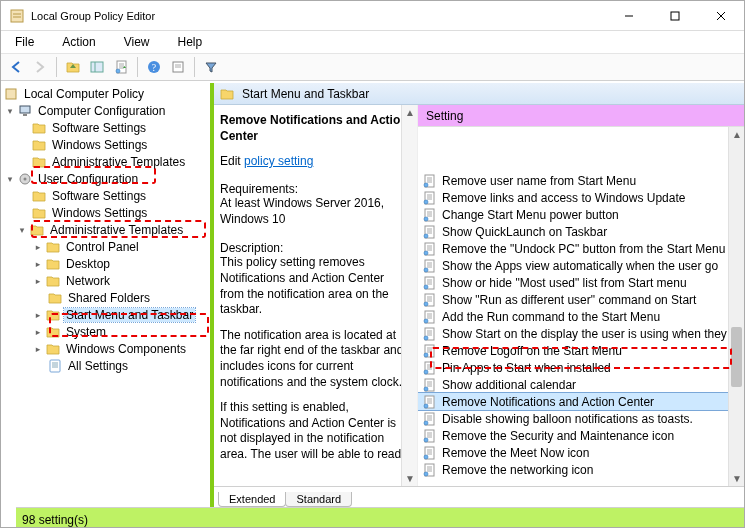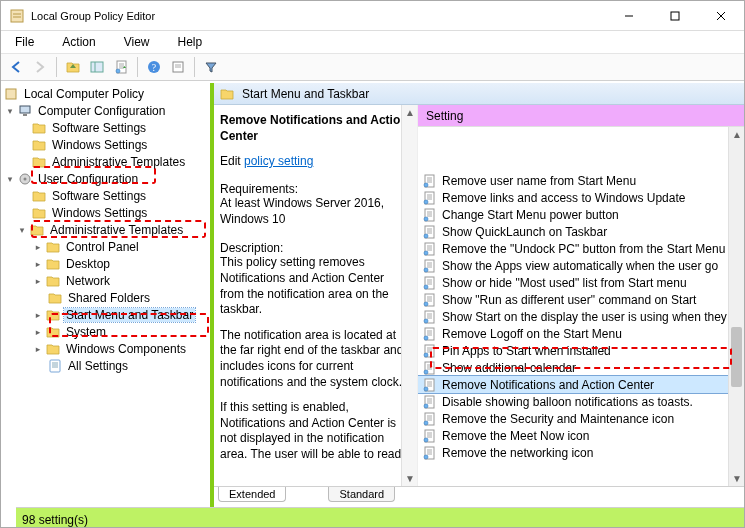--- a/index.html
+++ b/index.html
@@ -60,21 +60,21 @@
   .detail-right { flex: 1; overflow: hidden; position: relative;}
   .col-header { height: 22px; border-bottom: 1px solid #e0e0e0; display:flex; align-items:center; padding-left: 8px; background:#f0abfc;}
   .setting-list { position:absolute; top:22px; bottom:0; left:0; right:16px; overflow:hidden;margin-top:45px;}
   .setting-row { height: 17px; display:flex; align-items:center; padding-left: 4px; white-space:nowrap; overflow:hidden;}
   .setting-row.selected { background:#cde8ff; outline:1px solid #7aa7d8;}
   .setting-row .doc-icon{ width:16px; height:14px; margin-right:4px; display:inline-flex; align-items:center;}
   .vscroll { position:absolute; right:0; top:22px; bottom:0; width:16px; background:#f0f0f0; border-left:1px solid #e0e0e0;}
   .vscroll .thumb{ position:absolute; left:2px; right:2px; top:200px; height:60px; background:#c2c2c2; border-radius:2px;}
   .vscroll .arr{position:absolute; left:3px; font-size:10px; color:#666;}
   
-  .tabs-row { height: 20px; display:flex; align-items:flex-start; padding-left:4px; background:#fff;gap:43px;}
+  .tabs-row { height: 20px; display:flex; align-items:flex-end; padding-left:4px; background:#fff;}
   .htab { padding: 1px 10px; border:1px solid #bbb; border-top:none; border-radius: 0 0 4px 4px; font-size:11px; background:#f5f5f5; margin-right:-1px;}
   .htab.active{ background:#fff; position:relative; z-index:2;}
   
   .statusbar { position:absolute; bottom:0; left:0; right:0; height:20px; border-top:1px solid #d0d0d0; display:flex; align-items:flex-end; padding:0 6px; font-size:12px; background:#bef264;margin-left:15px;}
   
   a{color:#0066cc;}
 </style>
 </head>
 <body>
 
@@ -437,20 +437,28 @@
                 </svg>
               </span>
               <span>Show "Run as different user" command on Start</span>
             </div>
             <div class="setting-row">
               <span class="doc-icon">
                 <svg width="14" height="14">
                   <use href="#doc-svg"></use>
                 </svg>
               </span>
+              <span>Add the Run command to the Start Menu</span>
+            </div>
+            <div class="setting-row">
+              <span class="doc-icon">
+                <svg width="14" height="14">
+                  <use href="#doc-svg"></use>
+                </svg>
+              </span>
               <span>Show Start on the display the user is using when they</span>
             </div>
             <div class="setting-row">
               <span class="doc-icon">
                 <svg width="14" height="14">
                   <use href="#doc-svg"></use>
                 </svg>
               </span>
               <span>Remove Logoff on the Start Menu</span>
             </div>

